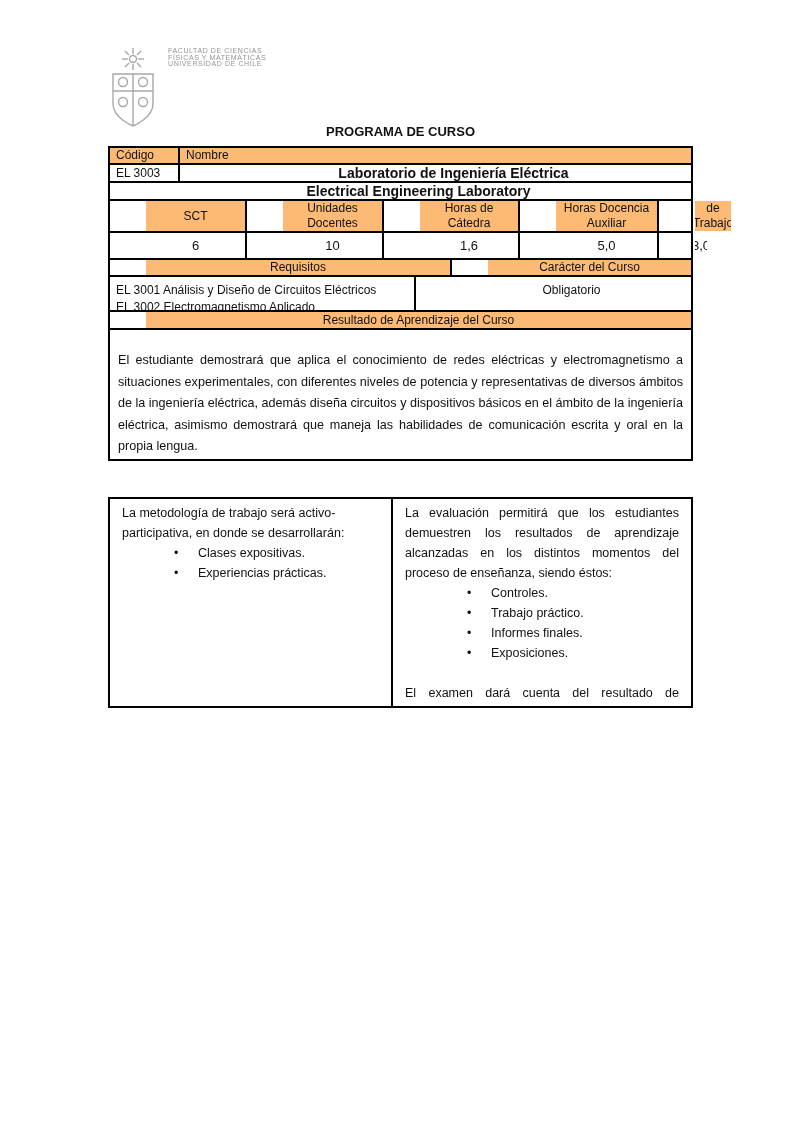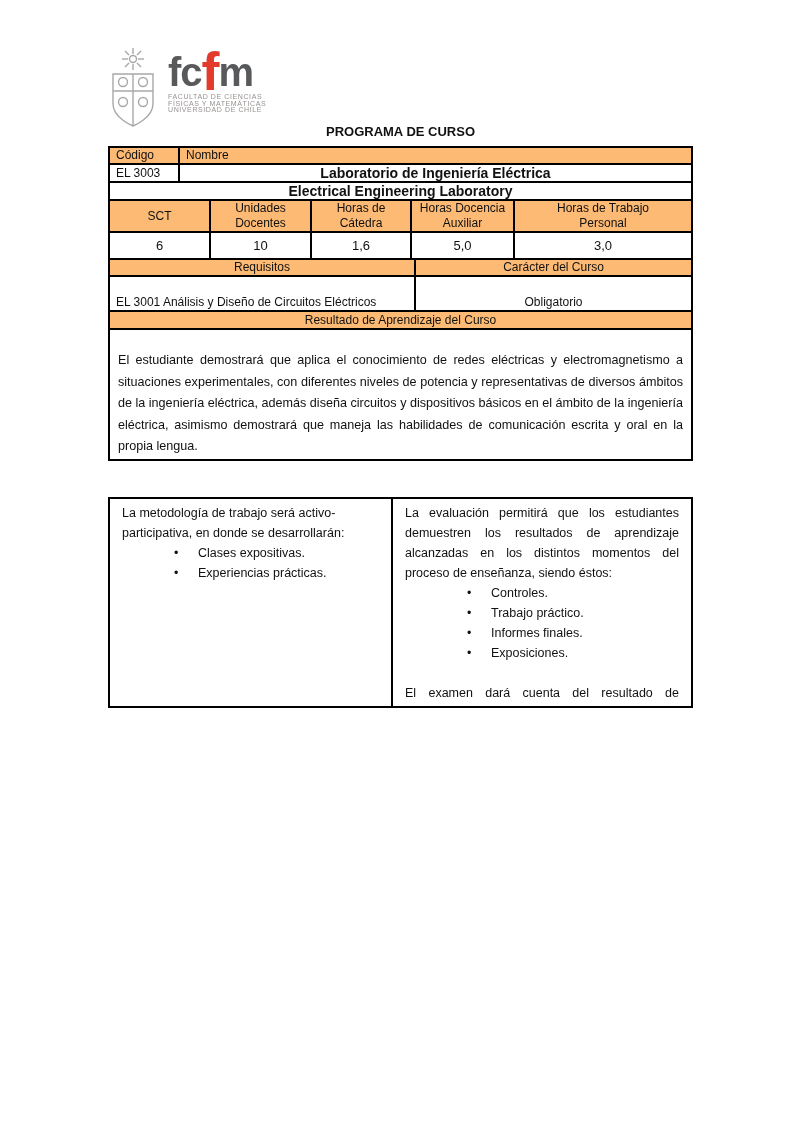--- a/index.html
+++ b/index.html
@@ -20,21 +20,21 @@
   .doc-title { position:absolute; left:108px; top:124px; width:585px; text-align:center;
                font-weight:bold; font-size:13px; }
 
   
   .tbl { position:absolute; left:108px; width:585px; border:2px solid #000; background:#fff; }
   .trow { display:flex; border-bottom:2px solid #000; }
   .trow:last-child { border-bottom:none; }
   .tcell { border-right:2px solid #000; padding:0 6px; display:flex; align-items:center; overflow:hidden; }
   .tcell:last-child { border-right:none; }
   .hdr { background:#fdba74; }
-  .ctr { justify-content:center; text-align:center; }
+  .ctr { justify-content:center; text-align:center;margin-left:36px; }
   .top { align-items:flex-start; }
   .fz12 { font-size:12px; line-height:15px; }
   .fz13 { font-size:13px; line-height:16px; }
 
   
   .t1 { top:146px; }
   .t1 .r1 { height:17px; }
   .t1 .r2 { height:18px; }
   .t1 .r3 { height:18px; }
   .t1 .r4 { height:18px; }
@@ -46,21 +46,21 @@
   .t1 .r10 { height:129px; }
   .w-codigo { width:70px; flex:none; }
   .grow { flex:1; }
   .course-name { font-weight:bold; font-size:14px; }
   .w-c1 { width:101px; flex:none; }
   .w-c2 { width:101px; flex:none; }
   .w-c3 { width:100px; flex:none; }
   .w-c4 { width:103px; flex:none; }
   .pad-narrow { padding:0 18px; }
   .w-req { width:306px; flex:none; }
-  .two-line { display:block; padding-top:17px; font-size:12px; line-height:17px; }
+  .two-line { display:block; padding-top:5px; font-size:12px; line-height:17px; }
   .para-cell { display:block; padding:20px 8px 0 8px; font-size:12.6px; line-height:21.5px; text-align:justify; }
 
   
   .t2 { top:497px; }
   .t2 .rh { height:18px; }
   .t2 .rb { height:207px; }
   .w-met { width:283px; flex:none; }
   .cell-block { display:block; padding:4px 6px; }
   .body-text { font-size:12.5px; line-height:20px; }
   .just { text-align:justify; }
@@ -90,25 +90,20 @@
         <path d="M7 28 h40 v30 c0 14 -20 22 -20 22 s-20 -8 -20 -22 z"></path>
         <line x1="7" y1="45" x2="47" y2="45"></line>
         <line x1="27" y1="28" x2="27" y2="79"></line>
         <circle cx="17" cy="36" r="4.5"></circle>
         <circle cx="37" cy="36" r="4.5"></circle>
         <circle cx="17" cy="56" r="4.5"></circle>
         <circle cx="37" cy="56" r="4.5"></circle>
       </g>
     </svg>
     <div class="logo-right">
-      <div class="wordmark">
-        <span class="wm-gray">fc</span>
-          <span class="wm-red">f</span>
-          <span class="wm-gray">m</span>
-      </div>
       <div class="logo-sub">
         <div>FACULTAD DE CIENCIAS</div>
         <div>FÍSICAS Y MATEMÁTICAS</div>
         <div>UNIVERSIDAD DE CHILE</div>
       </div>
     </div>
   </div>
 
   <div class="doc-title">PROGRAMA DE CURSO</div>
 

